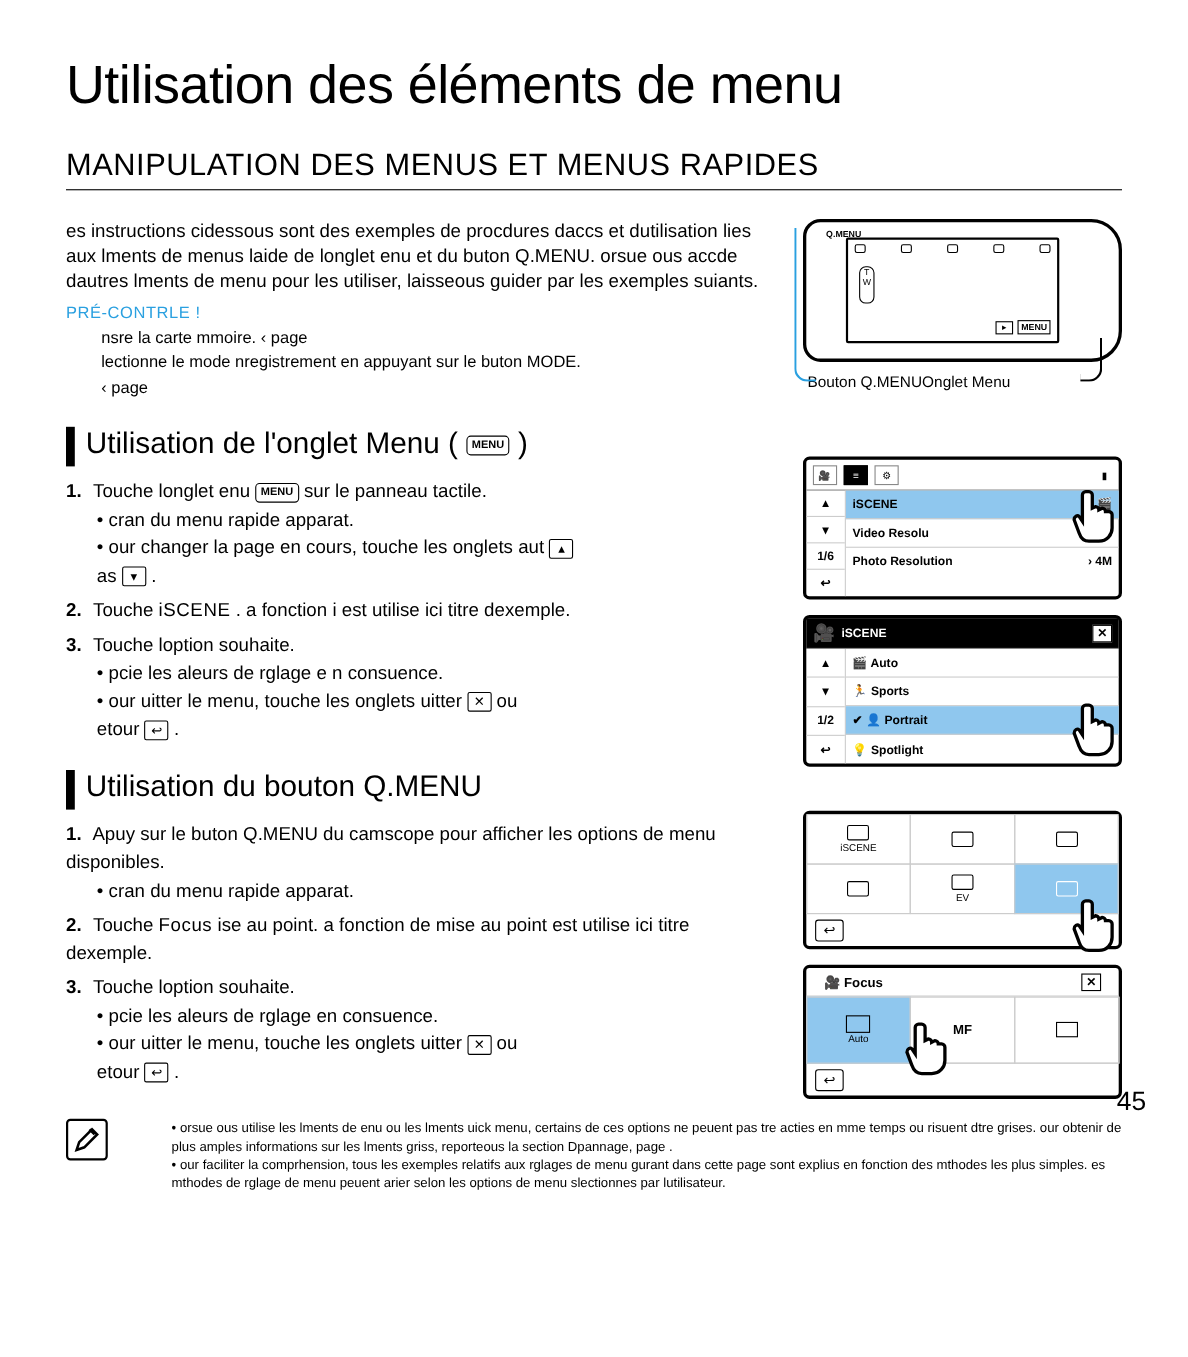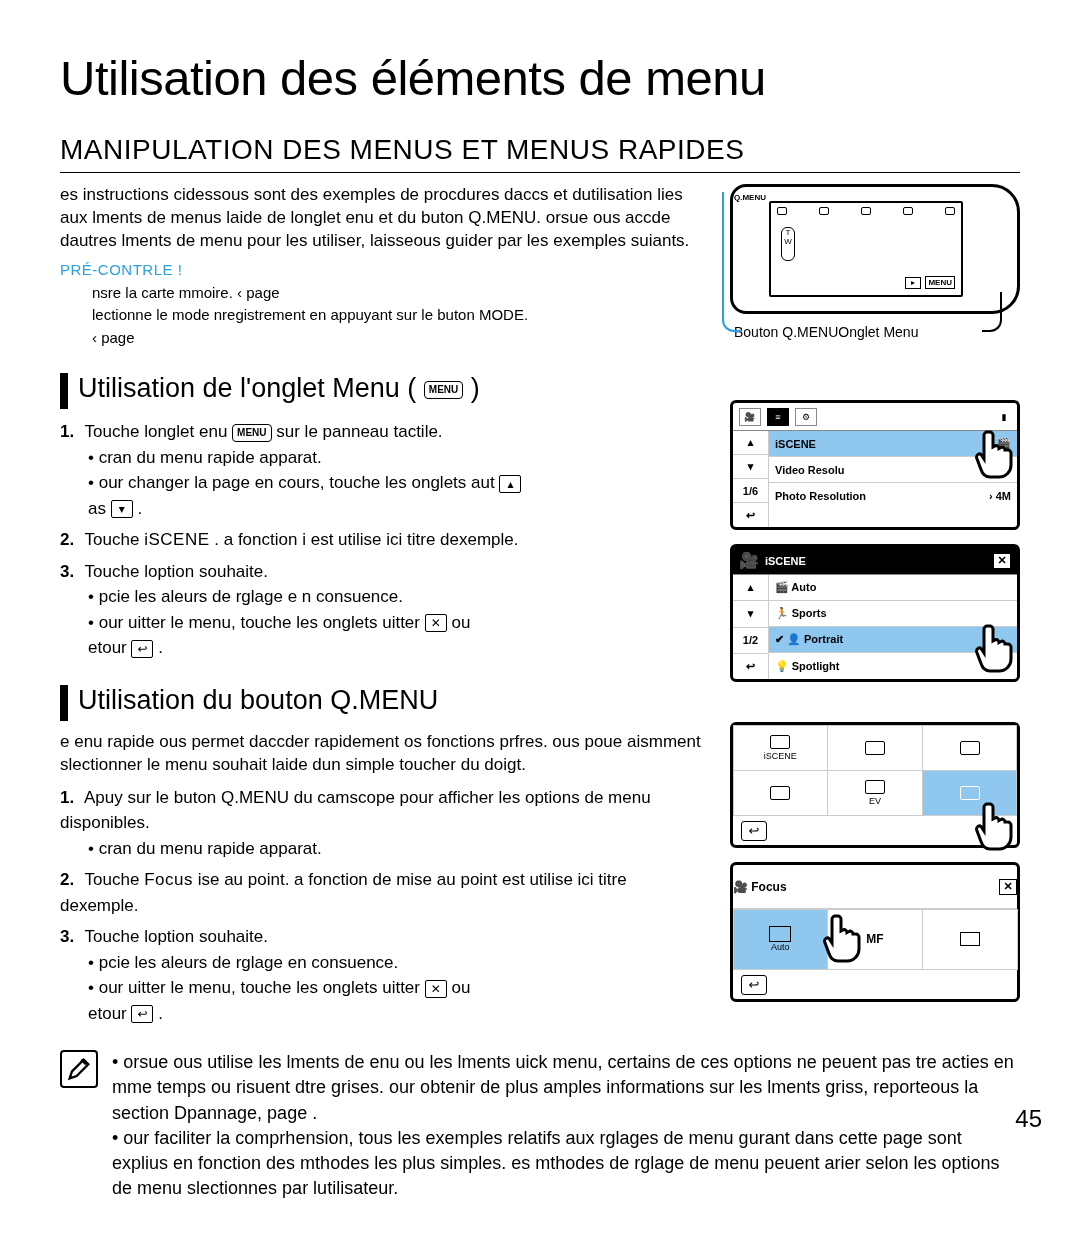--- a/index.html
+++ b/index.html
@@ -22,21 +22,21 @@
     margin-bottom: 28px;
     letter-spacing: -0.5px;
     white-space: nowrap;
   }
   .section-title {
     font-size: 28px;
     font-weight: 400;
     text-transform: uppercase;
     border-bottom: 1.5px solid #000;
     padding-bottom: 6px;
-    margin-bottom: 11px;
+    margin-bottom: 26px;
     letter-spacing: 0.5px;
   }
   .columns { display: flex; gap: 28px; }
   .col-left { flex: 1 1 600px; }
   .col-right { width: 290px; flex: 0 0 290px; }
   .intro { font-size: 17px; line-height: 1.35; margin-bottom: 8px; }
   .pre-control-label {
     color: #2aa0e0; font-size: 15px; letter-spacing: 0.5px;
     margin-top: 6px; margin-bottom: 4px; text-transform: none;
   }
@@ -115,31 +115,31 @@
     display:grid; grid-template-columns:repeat(3,1fr);
   }
   .qcell {
     height:46px; border:1px solid #ccc; margin:-0.5px; display:flex; flex-direction:column;
     align-items:center; justify-content:center; font-size:9px; gap:2px; position:relative;
   }
   .qcell .little { width:20px; height:14px; border:1.5px solid #000; border-radius:2px;}
   .qcell.active { background:#8fc7ee; }
   .q-bottom { height:30px; display:flex; align-items:center; padding-left:8px; border-top:1px solid #ccc;}
   .q-back { border:1.5px solid #000; width:26px; height:20px; border-radius:3px; display:flex;align-items:center;justify-content:center; font-size:13px;}
-  .focus-header { display:flex; align-items:center; height:44px; padding:0 0; gap:6px; border-bottom:1px solid #ccc; font-size:12px; font-weight:bold; justify-content:space-between;}
+  .focus-header { display:flex; align-items:center; height:26px; padding:0 16px; gap:6px; border-bottom:1px solid #ccc; font-size:12px; font-weight:bold; justify-content:space-between;}
   .focus-row { display:flex; height:60px; }
   .focus-cell { flex:1; border:1px solid #ccc; margin:-0.5px; display:flex; flex-direction:column; align-items:center; justify-content:center; font-size:9px; }
   .focus-cell.active { background:#8fc7ee;}
   .note { display:flex; gap:14px; margin-top:18px; }
   .note-icon {
     width:38px; height:38px; border:2px solid #000; border-radius:4px;
     display:flex; align-items:center; justify-content:center;
   }
   .note-icon svg { width:28px; height:28px; }
-  .note-text { flex:1; font-size:18px; line-height:1.4; }
+  .note-text { flex:1; font-size:12px; line-height:1.4;margin-left:44px; }
   .note-text .b::before { content:"• "; }
   .page-num { position:absolute; right:38px; bottom:98px; font-size:24px; }
   .mono { font-family: Arial; letter-spacing:0.5px; }
   .iscene-close { border:1.5px solid #000; width:18px; height:16px; font-size:11px; display:flex;align-items:center;justify-content:center; font-weight:bold; }
 </style>
 </head>
 <body>
 
 <div class="page">
   <div class="title">Utilisation des éléments de menu</div>
@@ -200,21 +200,20 @@
               <span class="icon-box small">↩</span> .
             </div>
           </div>
         </li>
       </ol>
 
       <div class="subsection">
         <div class="black-bar"></div>
         <div class="subsection-title">Utilisation du bouton Q.MENU</div>
       </div>
-      <div class="intro">e enu rapide ous permet daccder rapidement os fonctions prfres. ous poue aismment slectionner le menu souhait laide dun simple toucher du doigt.</div>
       <ol class="steps">
         <li>
           <span class="num">1.</span>
           <span>Apuy sur le buton Q.MENU du camscope pour afficher les options de menu disponibles.</span>
           <div class="sub-bullets">
             <div class="b">cran du menu rapide apparat.</div>
           </div>
         </li>
         <li>
           <span class="num">2.</span>
@@ -235,21 +234,21 @@
               <span class="icon-box small">↩</span> .
             </div>
           </div>
         </li>
       </ol>
     </div>
 
     <div class="col-right">
       <div style="position:relative;">
         <div class="camcorder">
-          <div style="position:absolute;top:6px;left:1px;font-size:8px;font-weight:bold;">Q.MENU</div>
+          <div style="position:absolute;top:6px;left:18px;font-size:8px;font-weight:bold;">Q.MENU</div>
           <div class="screen">
             <div class="row1">
                 <span class="dot"></span>
                 <span class="dot"></span>
                 <span class="dot"></span>
                 <span class="dot"></span>
                 <span class="dot"></span>
               </div>
             <div class="tw">T<br>W</div>
             <div class="play">▸</div>

